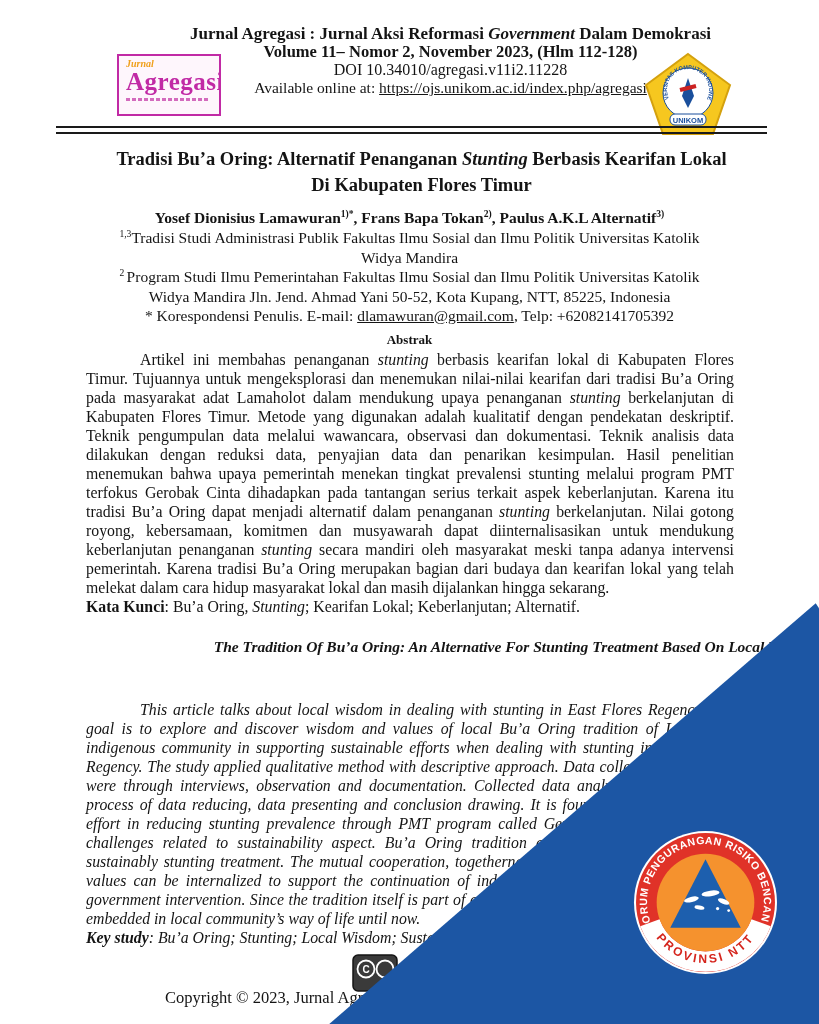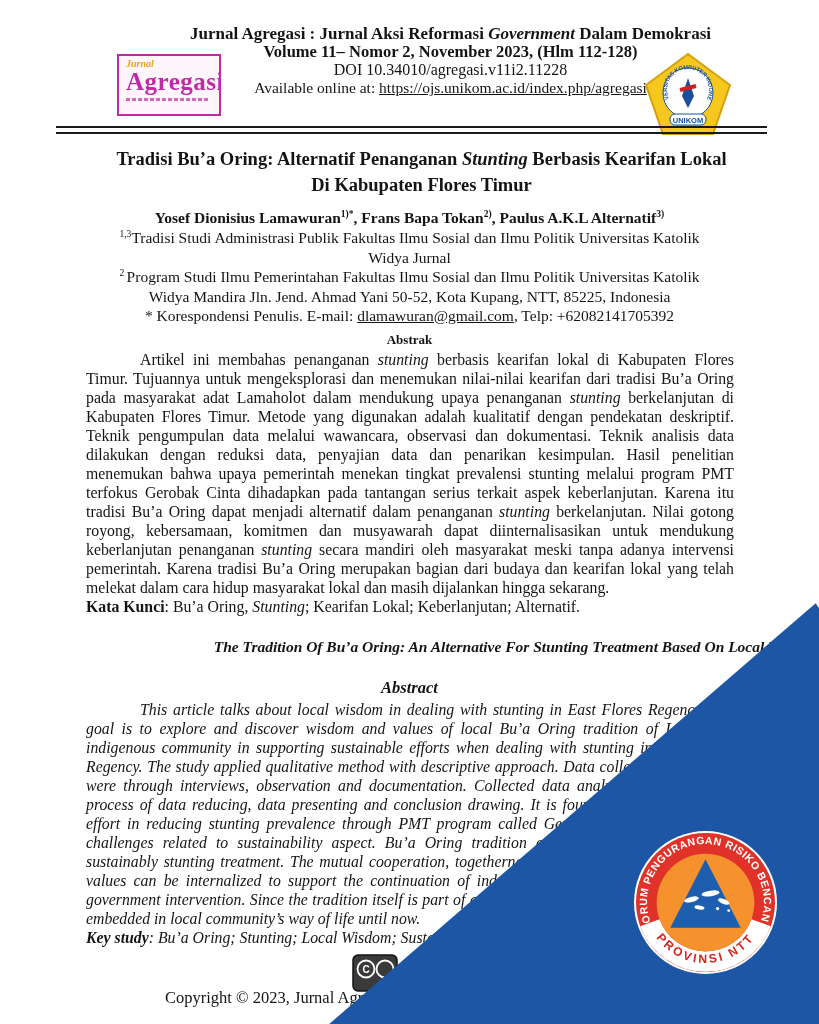--- a/index.html
+++ b/index.html
@@ -81,36 +81,35 @@
   <div class="rule"></div>
 
   <div class="title">
     <div><span>Tradisi Bu’a Oring: Alternatif Penanganan </span><span class="i">Stunting</span><span> Berbasis Kearifan Lokal</span></div>
     <div><span>Di Kabupaten Flores Timur</span></div>
   </div>
 
   <div class="people">
     <div class="auth"><span class="b">Yosef Dionisius Lamawuran</span><sup class="b">1)*</sup><span class="b">, Frans Bapa Tokan</span><sup class="b">2)</sup><span class="b">, Paulus A.K.L Alternatif</span><sup class="b">3)</sup></div>
     <div class="aff"><sup>1,3</sup><span>Tradisi Studi Administrasi Publik Fakultas Ilmu Sosial dan Ilmu Politik Universitas Katolik</span></div>
-    <div class="aff"><span>Widya Jurnal</span></div>
+    <div class="aff"><span>Widya Mandira</span></div>
     <div class="aff"><sup>2 </sup><span>Program Studi Ilmu Pemerintahan Fakultas Ilmu Sosial dan Ilmu Politik Universitas Katolik</span></div>
     <div class="aff"><span>Widya Mandira Jln. Jend. Ahmad Yani 50-52, Kota Kupang, NTT, 85225, Indonesia</span></div>
     <div class="aff"><span>* Korespondensi Penulis. E-mail: </span><span class="u">dlamawuran@gmail.com</span><span>, Telp: +62082141705392</span></div>
   </div>
 
   <div class="h-abstrak">Abstrak</div>
   <div class="para para-id">
     <div class="body"><span>Artikel ini membahas penanganan </span><span class="i">stunting</span><span> berbasis kearifan lokal di Kabupaten Flores Timur. Tujuannya untuk mengeksplorasi dan menemukan nilai-nilai kearifan dari tradisi Bu’a Oring pada masyarakat adat Lamaholot dalam mendukung upaya penanganan </span><span class="i">stunting</span><span> berkelanjutan di Kabupaten Flores Timur. Metode yang digunakan adalah kualitatif dengan pendekatan deskriptif. Teknik pengumpulan data melalui wawancara, observasi dan dokumentasi. Teknik analisis data dilakukan dengan reduksi data, penyajian data dan penarikan kesimpulan. Hasil penelitian menemukan bahwa upaya pemerintah menekan tingkat prevalensi stunting melalui program PMT terfokus Gerobak Cinta dihadapkan pada tantangan serius terkait aspek keberlanjutan. Karena itu tradisi Bu’a Oring dapat menjadi alternatif dalam penanganan </span><span class="i">stunting</span><span> berkelanjutan. Nilai gotong royong, kebersamaan, komitmen dan musyawarah dapat diinternalisasikan untuk mendukung keberlanjutan penanganan </span><span class="i">stunting</span><span> secara mandiri oleh masyarakat meski tanpa adanya intervensi pemerintah. Karena tradisi Bu’a Oring merupakan bagian dari budaya dan kearifan lokal yang telah melekat dalam cara hidup masyarakat lokal dan masih dijalankan hingga sekarang.</span></div>
     <div class="kw"><span class="b">Kata Kunci</span><span>: Bu’a Oring, </span><span class="i">Stunting</span><span>; Kearifan Lokal; Keberlanjutan; Alternatif.</span></div>
   </div>
 
   <div class="en-title">
     <div><span>The Tradition Of Bu’a Oring: An Alternative For Stunting Treatment Based On Local Wisdom</span></div>
   </div>
-  <div class="h-abstract">Abstract</div>
   <div class="para para-en">
     <div class="body"><span>This article talks about local wisdom in dealing with stunting in East Flores Regency. The goal is to explore and discover wisdom and values of local Bu’a Oring tradition of Lamaholot indigenous community in supporting sustainable efforts when dealing with stunting in East Flores Regency. The study applied qualitative method with descriptive approach. Data collection techniques were through interviews, observation and documentation. Collected data analyzed through series process of data reducing, data presenting and conclusion drawing. It is founded that government’s effort in reducing stunting prevalence through PMT program called Gerobak Cinta faced serious challenges related to sustainability aspect. Bu’a Oring tradition can act as an alternative in sustainably stunting treatment. The mutual cooperation, togetherness, commitment and deliberation values can be internalized to support the continuation of independent stunting treatment without government intervention. Since the tradition itself is part of culture and local wisdom which has been embedded in local community’s way of life until now.</span></div>
     <div class="kw"><span class="b">Key study</span><span class="i">: Bu’a Oring; Stunting; Local Wisdom; Sustainability; Alternative.</span></div>
   </div>
 
   <svg class="cc-badge" width="46" height="38" viewBox="0 0 46 38">
     <rect x="1" y="1" width="44" height="36" rx="5" fill="#3a3a3a" stroke="#141414" stroke-width="1.5"></rect>
     <circle cx="14" cy="15" r="8.5" fill="none" stroke="#ffffff" stroke-width="1.8"></circle>
     <text x="14" y="19" text-anchor="middle" font-family="Liberation Sans, sans-serif" font-size="10" font-weight="bold" fill="#ffffff">C</text>
     <circle cx="33" cy="15" r="8.5" fill="none" stroke="#ffffff" stroke-width="1.8"></circle>

